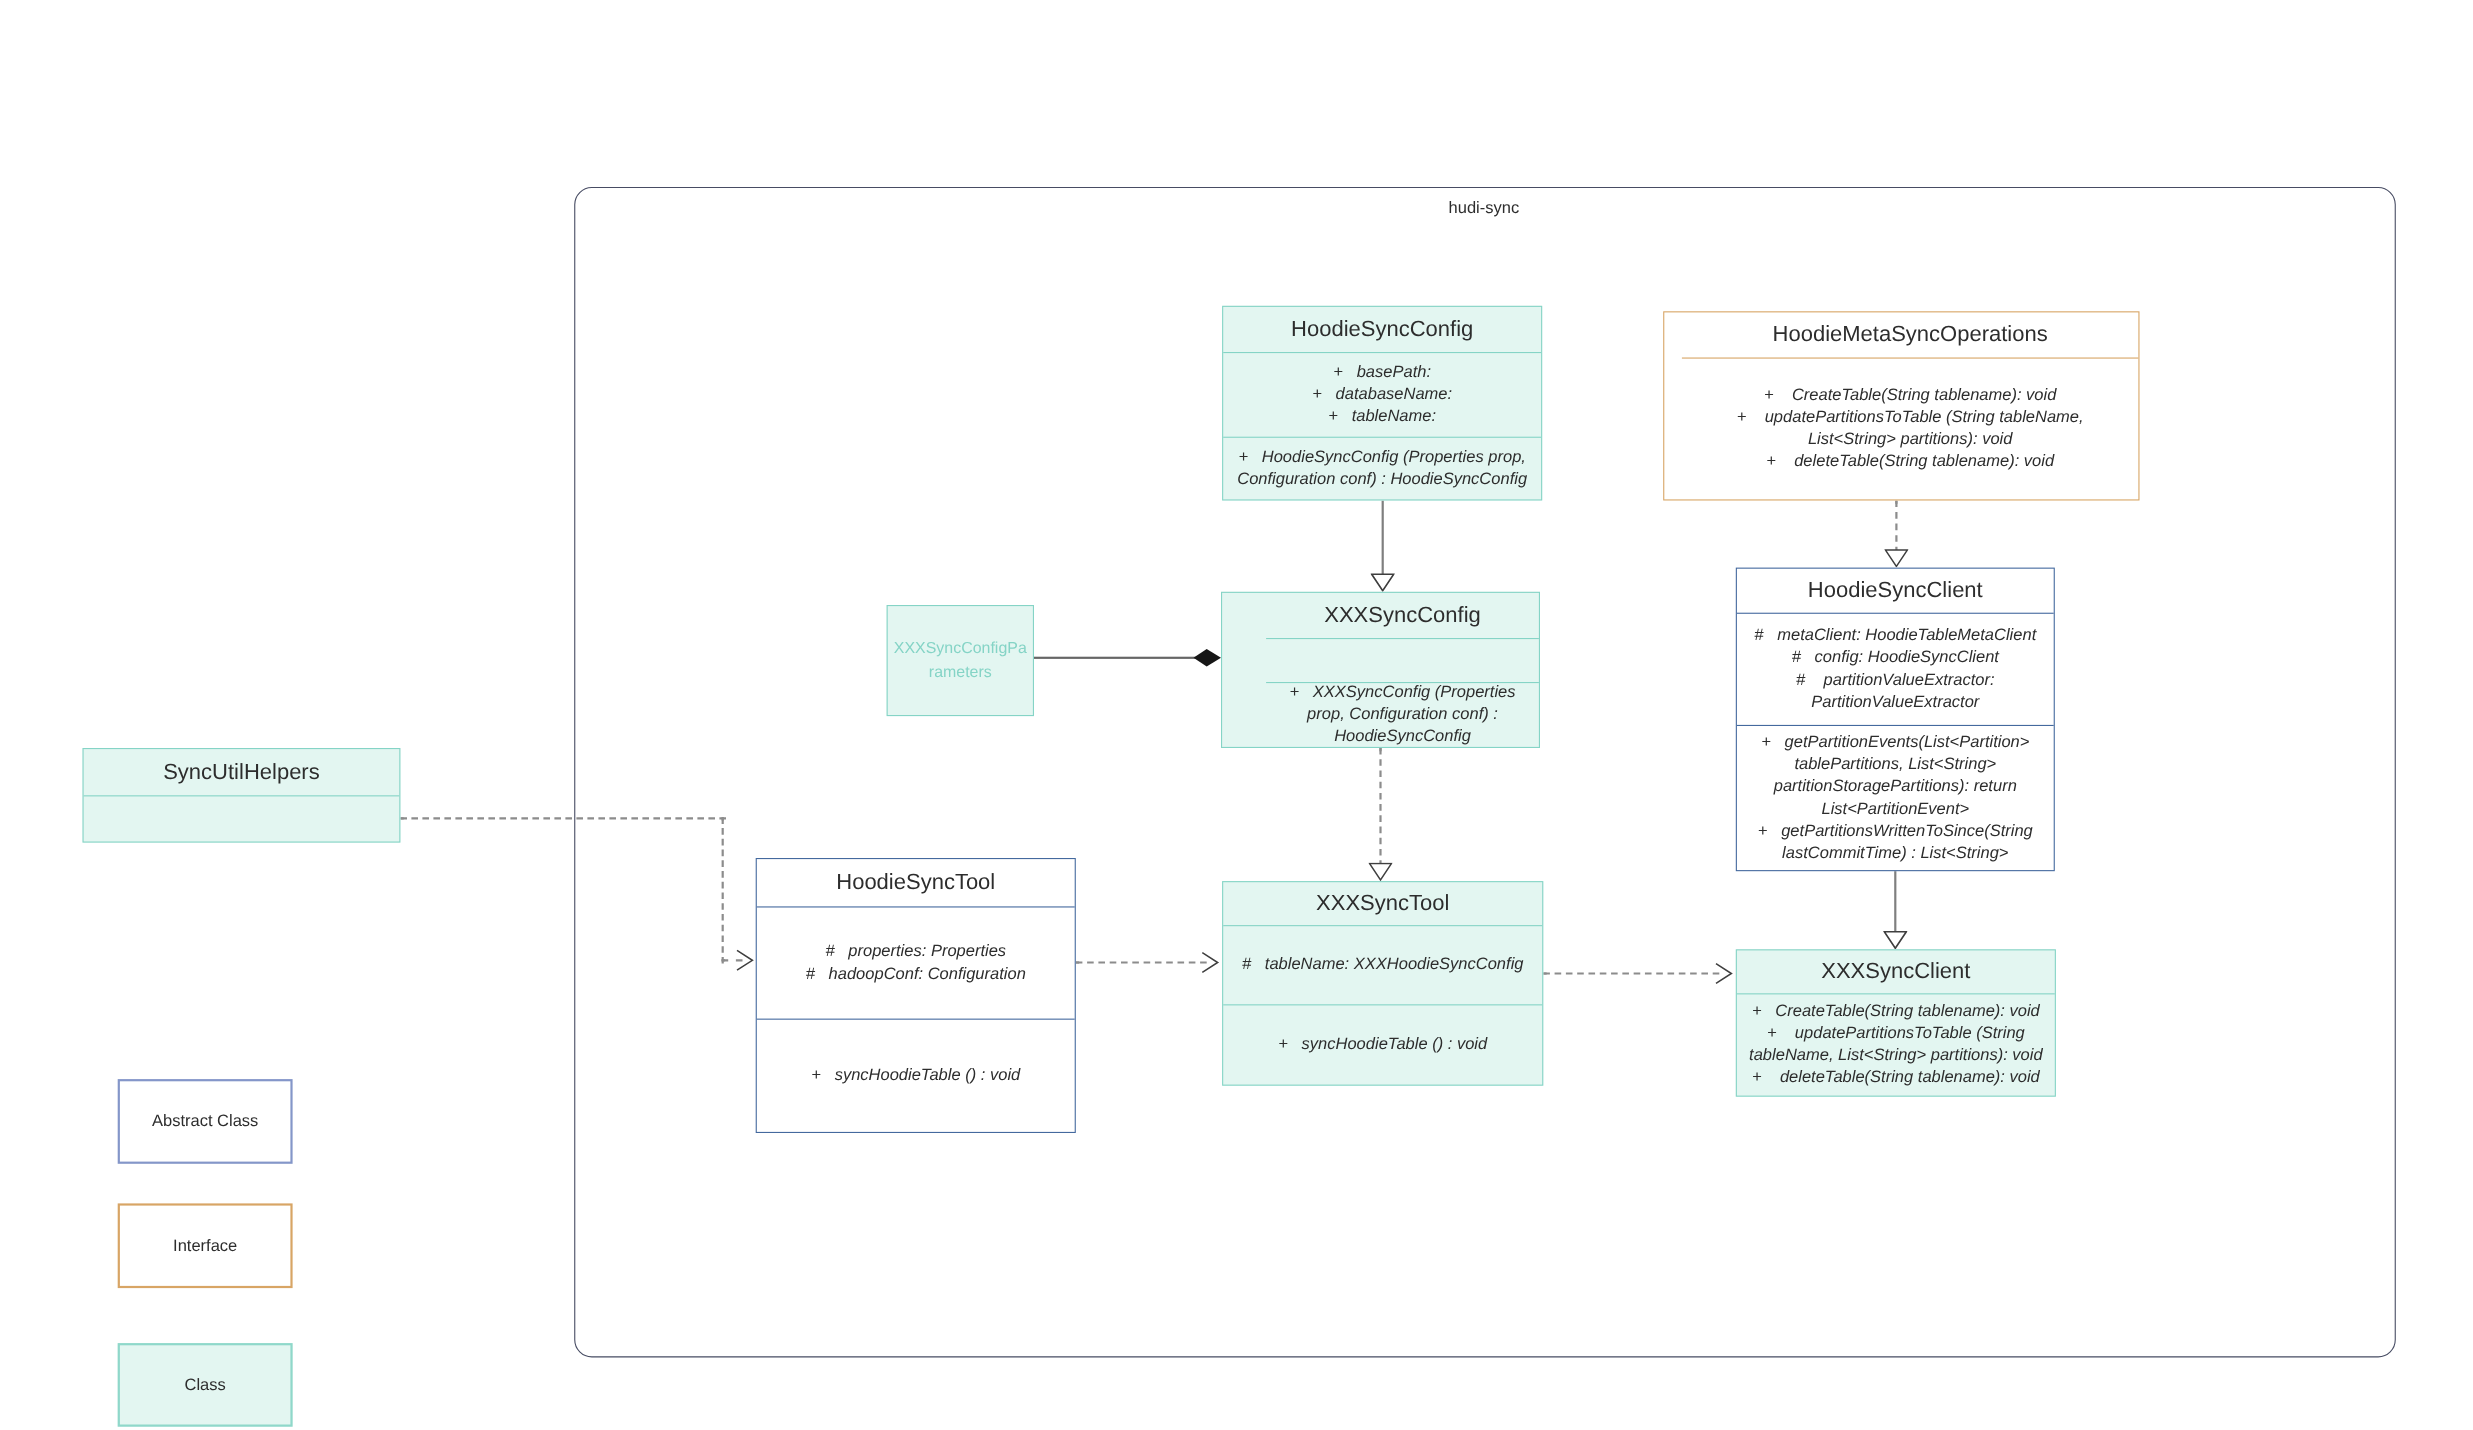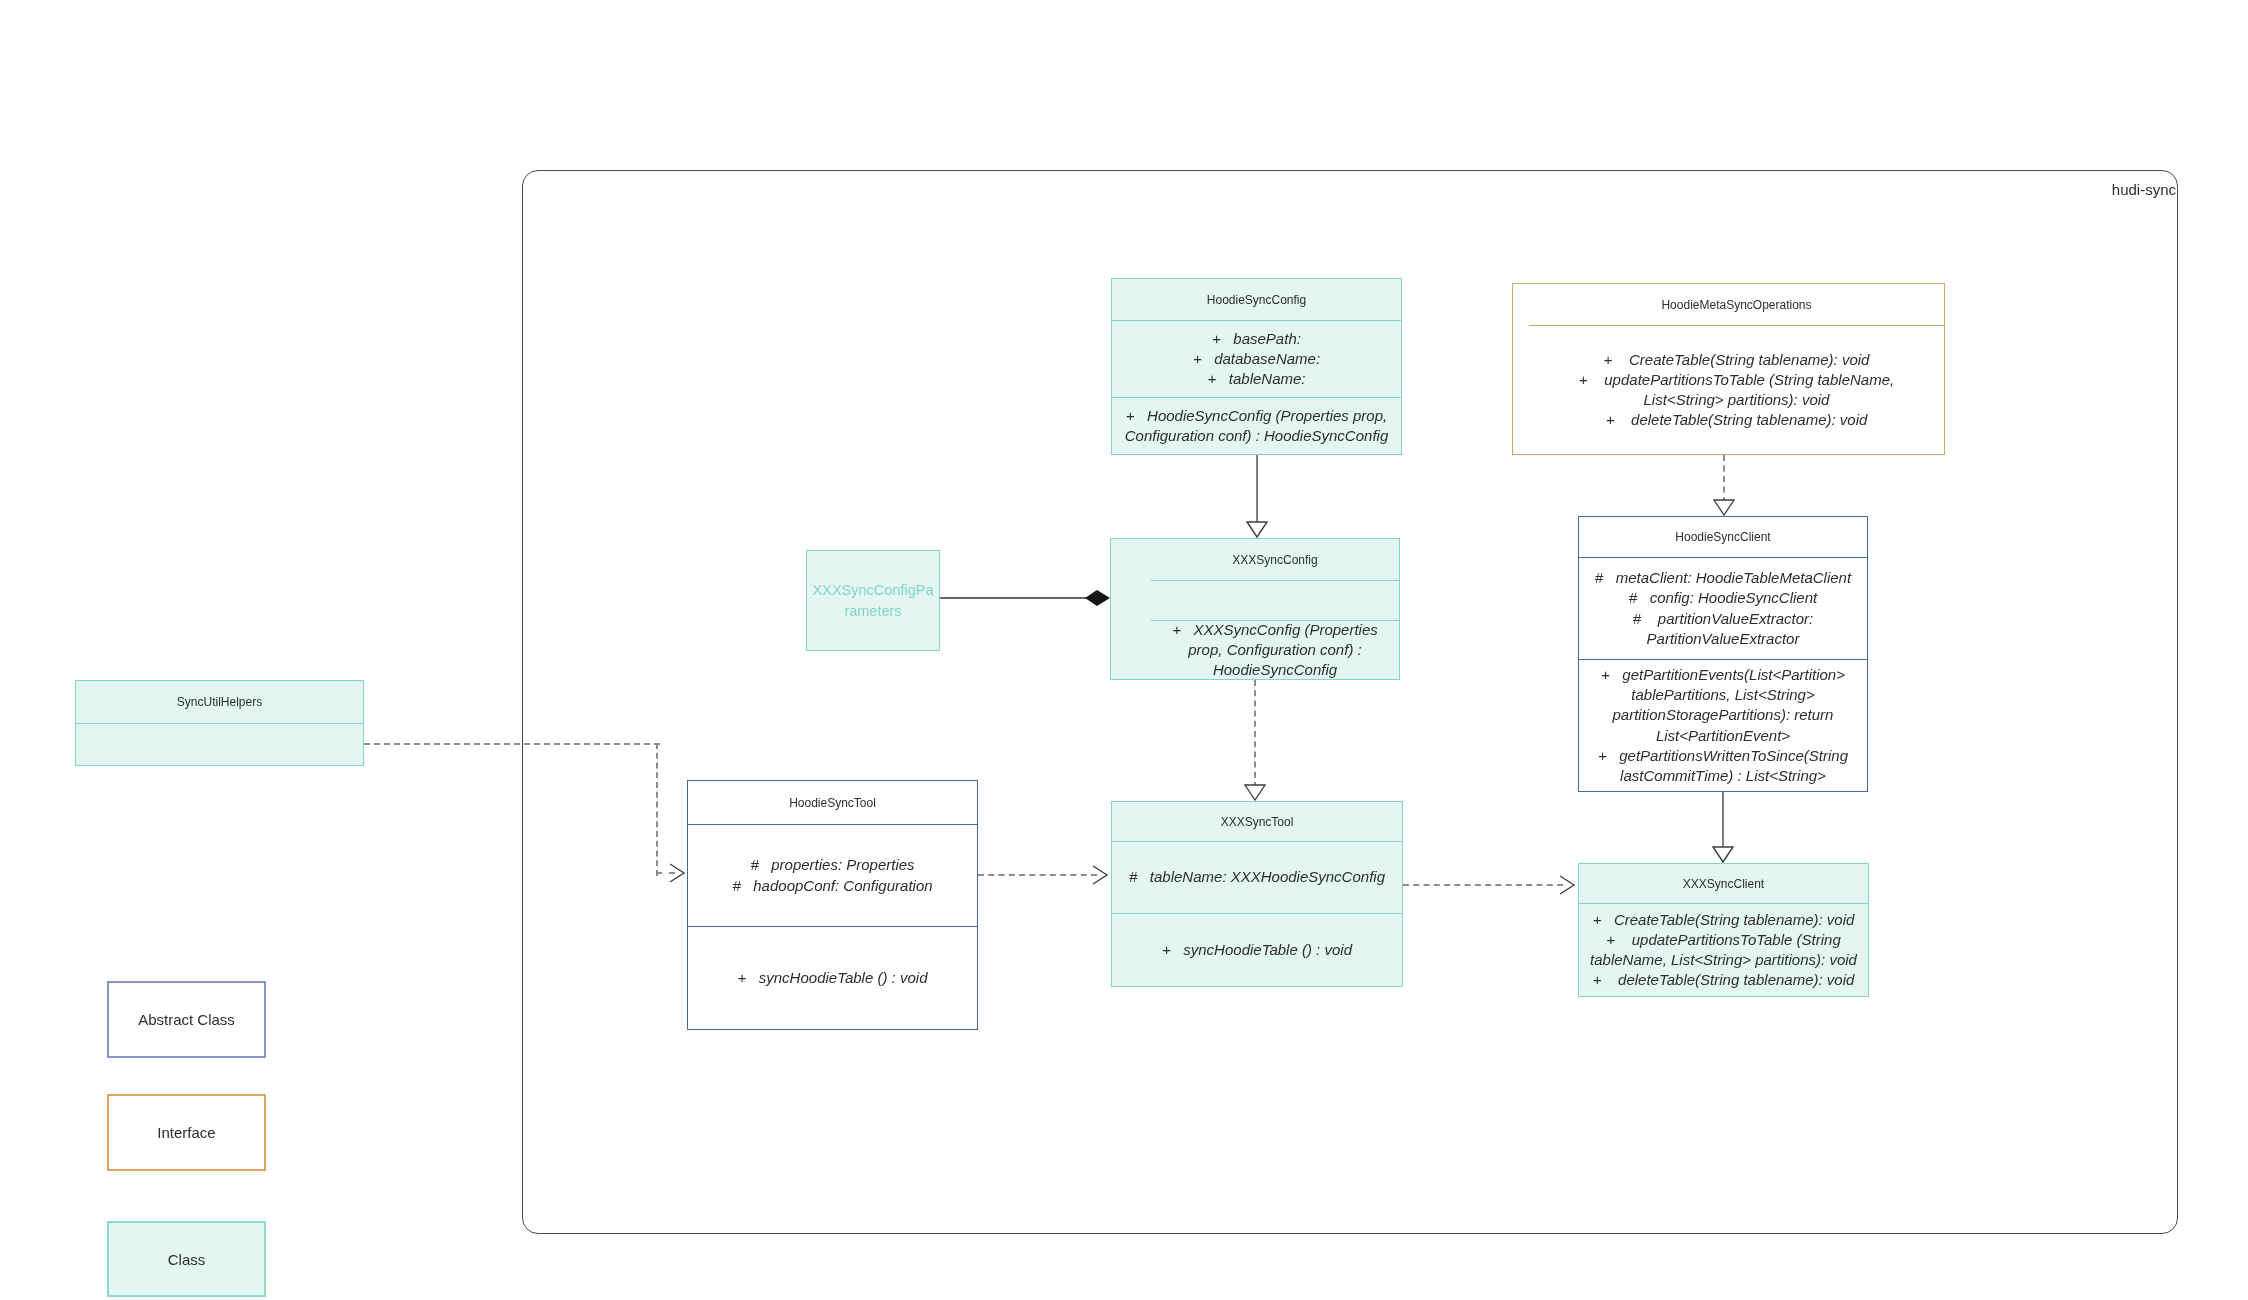--- a/index.html
+++ b/index.html
@@ -12,40 +12,40 @@
     overflow:hidden;
   }
   .frame {
     position:absolute;
     border:1.6px solid #474c63;
     border-radius:16px;
     background:transparent;
   }
   .frame-label {
     position:absolute;
-    text-align:right;
+    text-align:center;
     font-size:15px;
     color:#2d2d2d;
   }
   .uml {
     position:absolute;
     display:flex; flex-direction:column;
     box-sizing:border-box;
     text-align:center;
     background:#ffffff;
   }
   .uml .sec {
     box-sizing:border-box;
     display:flex; flex-direction:column;
     align-items:center; justify-content:center;
     padding:3px 8px;
     overflow:hidden;
   }
   .uml .sec + .sec { border-top:1.5px solid; border-top-color:inherit;font-style:italic; }
-  .uml .title { font-size:12px; }
+  .uml .title { font-size:20px; }
   .member { white-space:pre-wrap; font-size:15px; line-height:1.35; }
   .teal  { background:#e3f6f1; border:1.5px solid #85d4c6; color:#85d4c6; }
   .absb  { background:#ffffff; border:1.5px solid #44699e; color:#44699e; }
   .ifc   { background:#ffffff; border:1.5px solid #d8a565; color:#d8a565; }
   .uml .sec, .frame-label, .member, .uml .title, .legend-box { color:#2d2d2d; }
   .small-node {
     position:absolute; box-sizing:border-box;
     display:flex; align-items:center; justify-content:center;
     font-size:14.5px; line-height:1.4; text-align:center;
     overflow-wrap:anywhere; padding:4px;

